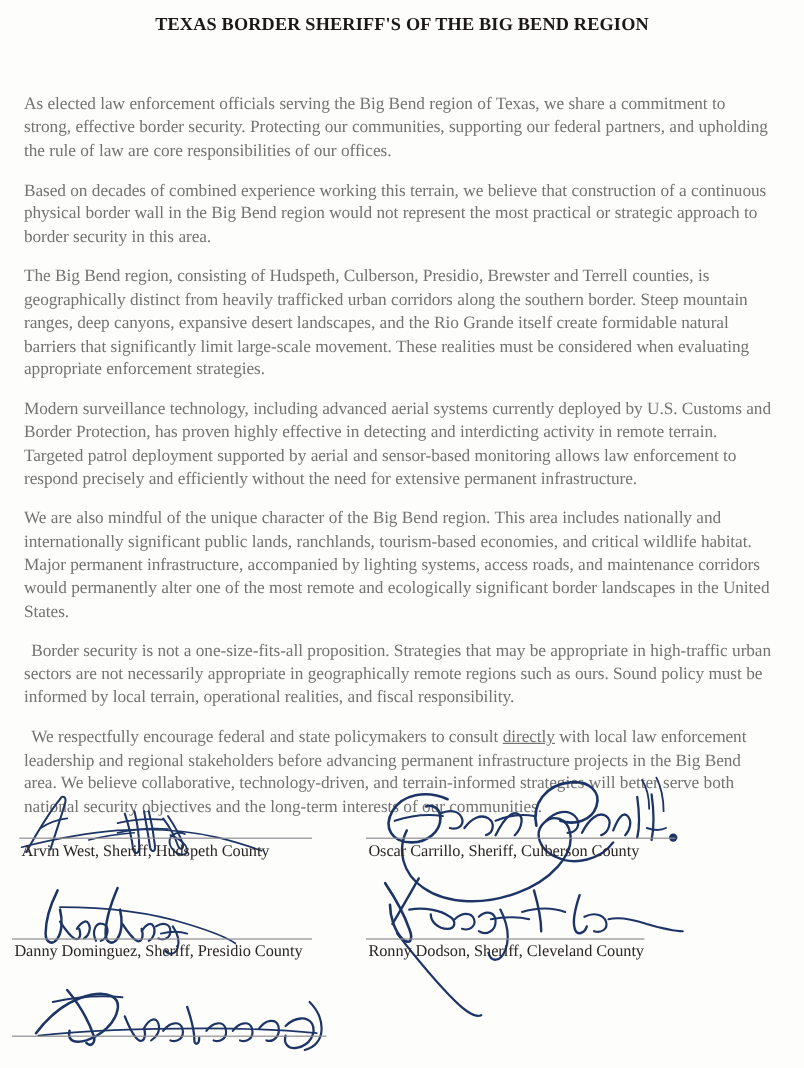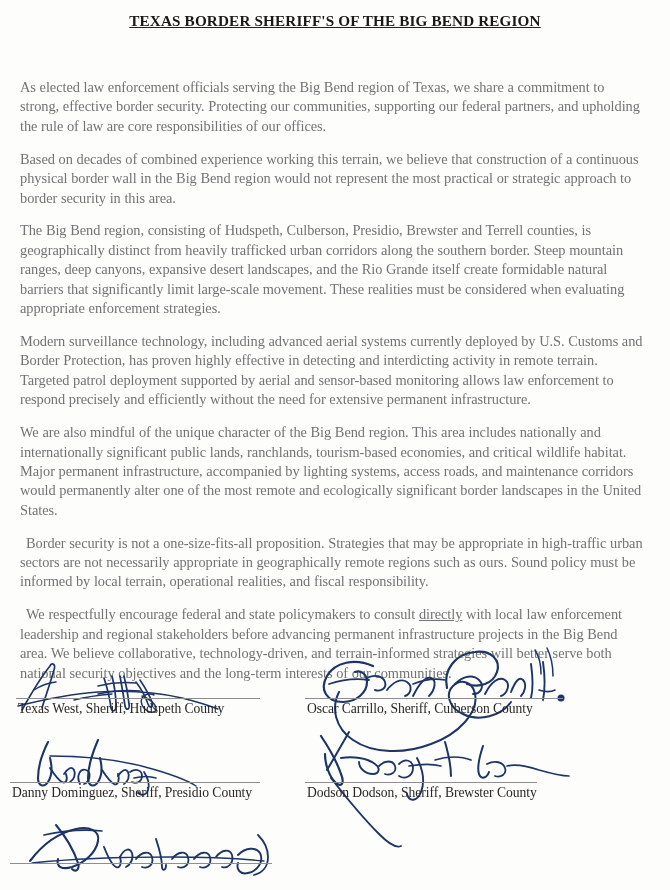--- a/index.html
+++ b/index.html
@@ -15,21 +15,20 @@
     overflow: hidden;
     position: relative;
   }
 
   .page {
     position: relative;
     width: 670px;
     height: 890px;
     box-sizing: border-box;
     padding: 0;
-    text-decoration: underline;
   }
 
   
   .doc-heading {
     text-align: center;
     font-weight: bold;
     font-size: 15.2px;
     letter-spacing: 0.15px;
     color: #1b1817;
     line-height: 1.2;
@@ -137,21 +136,21 @@
         <path d="M6 50 C30 44 58 38 86 36 C116 34 144 36 170 42 C186 46 198 50 206 53" stroke-width="1.4"></path>
         <path d="M62 44 C74 41 88 39 100 38" stroke-width="1.3"></path>
         <path d="M92 22 C96 34 98 44 99 52 C100 56 104 56 104 50 C104 40 102 28 100 20" stroke-width="1.7"></path>
         <path d="M108 20 C110 32 112 42 113 50 C114 55 118 54 117 48 C116 38 114 28 112 20" stroke-width="1.7"></path>
         <path d="M86 30 C98 27 112 26 124 27" stroke-width="1.5"></path>
         <path d="M86 38 C100 35 116 34 128 35" stroke-width="1.5"></path>
         <path d="M124 26 C130 34 134 42 136 48 C138 53 142 52 140 46 C137 38 132 30 128 24" stroke-width="1.6"></path>
         <path d="M130 40 C138 43 144 48 144 53 C144 57 138 57 134 54 C130 51 128 46 130 42 C132 38 138 37 142 39" stroke-width="1.5"></path>
       </svg>
       <div class="sig-line"></div>
-      <div class="sig-name">Texas West, Sheriff, Hudspeth County</div>
+      <div class="sig-name">Arvin West, Sheriff, Hudspeth County</div>
     </div>
 
     <div class="sig-block" id="sig-block-carrillo">
       <svg class="sig-ink" style="left:-10px; top:-46px;" width="300" height="150" viewBox="0 0 300 150">
         <path d="M78 22 C60 14 40 18 32 32 C24 46 32 58 48 58 C62 58 72 48 72 38 C72 30 66 26 60 28" stroke-width="2.2"></path>
         <path d="M34 40 C46 36 60 34 74 36" stroke-width="1.8"></path>
         <path d="M72 34 C80 30 88 32 90 38 C92 44 86 48 80 46" stroke-width="1.9"></path>
         <path d="M92 46 C98 38 106 34 112 38 C118 42 116 50 110 52" stroke-width="1.9"></path>
         <path d="M118 52 C124 40 130 32 136 34 C142 36 140 46 134 52" stroke-width="1.9"></path>
         <path d="M118 40 C128 36 140 34 150 36" stroke-width="1.7"></path>
@@ -199,21 +198,21 @@
         <path d="M116 36 C122 48 124 60 120 70 C116 80 108 80 106 72" stroke-width="1.9"></path>
         <path d="M108 44 C120 42 132 42 140 44" stroke-width="1.6"></path>
         <path d="M144 20 C148 34 150 46 150 54" stroke-width="2.0"></path>
         <path d="M134 38 C146 34 160 34 170 38" stroke-width="1.7"></path>
         <path d="M182 24 C178 36 176 46 178 52 C180 58 186 56 188 50" stroke-width="2.0"></path>
         <path d="M186 42 C194 38 202 40 204 46 C206 52 200 56 194 54" stroke-width="1.8"></path>
         <path d="M206 44 C214 42 226 44 238 48 C252 52 262 54 268 54" stroke-width="1.7"></path>
         <path d="M30 56 C44 74 62 96 78 112 C88 122 96 126 100 124" stroke-width="1.9"></path>
       </svg>
       <div class="sig-line"></div>
-      <div class="sig-name">Dodson Dodson, Sheriff, Brewster County</div>
+      <div class="sig-name">Ronny Dodson, Sheriff, Cleveland County</div>
     </div>
 
     <div class="sig-block" id="sig-block-cleveland">
       <svg class="sig-ink" style="left:0px; top:-40px;" width="310" height="66" viewBox="0 0 310 66">
         <path d="M20 46 C32 30 48 18 66 14 C80 11 90 16 88 26 C86 38 74 48 62 52 C52 55 46 52 48 44" stroke-width="2.1"></path>
         <path d="M46 10 C56 22 64 36 68 48 C70 54 66 58 62 54" stroke-width="2.1"></path>
         <path d="M34 20 C52 16 72 14 92 16" stroke-width="1.7"></path>
         <path d="M94 32 C98 42 102 50 106 52 C110 54 112 48 110 42" stroke-width="1.9"></path>
         <path d="M110 42 C114 34 120 32 122 38 C124 44 120 50 116 52" stroke-width="1.8"></path>
         <path d="M126 44 C132 36 140 36 142 42 C144 50 138 54 132 52" stroke-width="1.8"></path>

